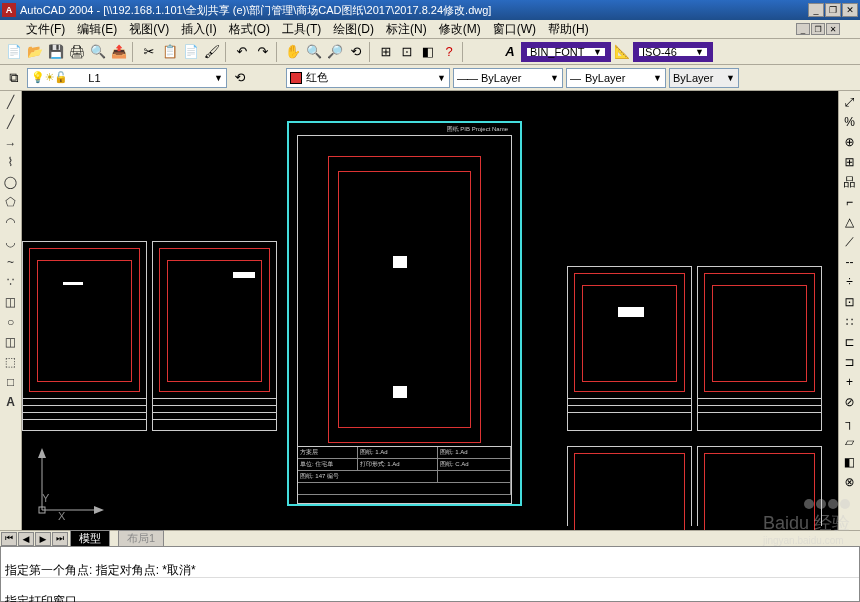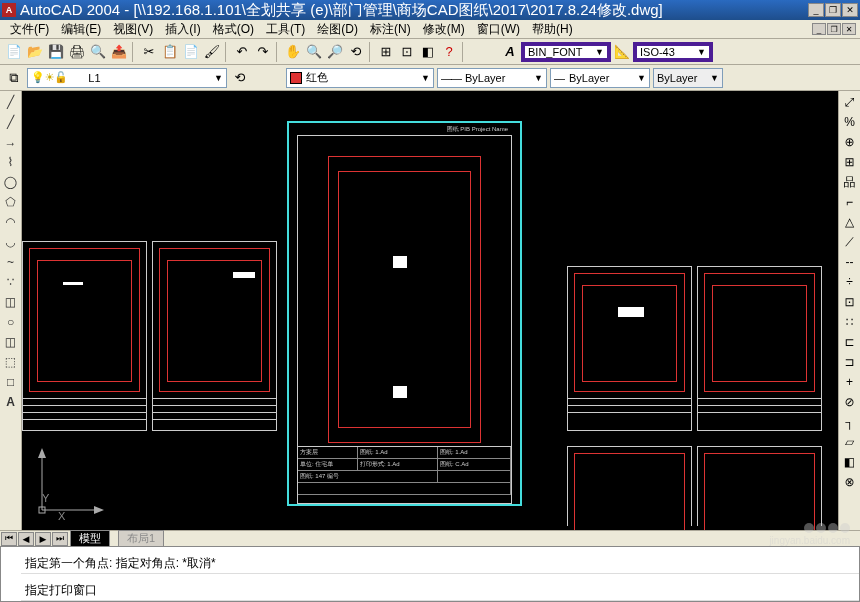--- a/index.html
+++ b/index.html
@@ -1,32 +1,32 @@
 <!DOCTYPE html>
 <html><head>
 <meta charset="utf-8">
 <style>
 * { margin: 0; padding: 0; box-sizing: border-box; font-family: "SimSun", "Microsoft YaHei", sans-serif; }
 body { width: 860px; height: 602px; background: #d4d0c8; overflow: hidden; position: relative; font-size: 11px; }
 
 .titlebar { height: 20px; background: linear-gradient(#2a6ac0, #1e4e8c); color: #fff; display: flex; align-items: center; padding: 0 2px; }
 .titlebar .icon { width: 14px; height: 14px; background: #b02424; margin-right: 4px; display: flex; align-items: center; justify-content: center; font-size: 9px; font-weight: bold; }
-.titlebar .title { flex: 1; font-size: 15px; }
+.titlebar .title { flex: 1; font-size: 11px; }
 .titlebar .winbtns { display: flex; gap: 1px; }
 .titlebar .winbtn { width: 16px; height: 14px; background: #d4d0c8; border: 1px solid #888; font-size: 9px; display: flex; align-items: center; justify-content: center; color: #000; }
 
-.menubar { height: 19px; background: #ece9d8; display: flex; align-items: center; padding: 0 4px; border-bottom: 1px solid #aca899; }
+.menubar { height: 19px; background: #ece9d8; display: flex; align-items: center; padding: 0 20px; border-bottom: 1px solid #aca899; }
 .menubar .menuitem { padding: 1px 6px; font-size: 12px; }
 .menubar .docbtns { margin-left: auto; display: flex; gap: 1px; }
 .menubar .docbtn { width: 14px; height: 12px; background: #d4d0c8; border: 1px solid #888; font-size: 8px; display: flex; align-items: center; justify-content: center; }
 
 .toolbar-row { height: 26px; background: #ece9d8; display: flex; align-items: center; padding: 2px 4px; border-bottom: 1px solid #aca899; gap: 1px; }
 .toolbtn { width: 20px; height: 20px; border: 1px solid transparent; display: flex; align-items: center; justify-content: center; font-size: 13px; }
 .sep { width: 4px; height: 20px; border-left: 1px solid #aca899; margin: 0 2px; }
-.dropdown { height: 20px; background: #fff; border: 4px solid #4c1d95; padding: 0 3px; font-size: 11px; display: flex; align-items: center; min-width: 80px; }
+.dropdown { height: 20px; background: #fff; border: 6px solid #4c1d95; padding: 0 3px; font-size: 11px; display: flex; align-items: center; min-width: 80px; }
 .dropdown .dd-arrow { margin-left: auto; font-size: 9px; }
 
 .layer-row { height: 26px; background: #ece9d8; display: flex; align-items: center; padding: 2px 4px; border-bottom: 1px solid #aca899; gap: 3px; }
 .layer-dd { height: 20px; background: #fff; border: 1px solid #7f9db9; padding: 0 3px; font-size: 11px; display: flex; align-items: center; }
 .layer-dd .dd-arrow { margin-left: auto; font-size: 9px; }
 .color-swatch { width: 12px; height: 12px; border: 1px solid #000; }
 
 .workspace { display: flex; height: calc(100% - 20px - 19px - 26px - 26px - 16px - 56px); }
 .left-palette { width: 22px; background: #ece9d8; border-right: 1px solid #aca899; display: flex; flex-direction: column; align-items: center; padding: 2px 0; gap: 2px; }
 .left-palette .pbtn { width: 18px; height: 18px; display: flex; align-items: center; justify-content: center; font-size: 12px; color: #333; }
@@ -55,21 +55,21 @@
 .ucs .y-axis { position: absolute; left: 12px; bottom: 18px; }
 .ucs .x-axis { position: absolute; left: 28px; bottom: 0; }
 .ucs svg { position: absolute; left: 0; bottom: 0; }
 
 .bottom-tabs { height: 16px; background: #ece9d8; display: flex; align-items: center; font-size: 11px; border-top: 1px solid #aca899; }
 .bottom-tabs .navbtn { width: 16px; height: 14px; border: 1px solid #888; background: #d4d0c8; display: flex; align-items: center; justify-content: center; font-size: 9px; margin-left: 1px; }
 .bottom-tabs .tab { padding: 0 8px; background: #000; color: #fff; margin-left: 2px; border: 1px solid #888; }
 .bottom-tabs .tab.inactive { background: #d4d0c8; color: #888; margin-left: 8px; }
 
 .cmdarea { background: #fff; border: 1px solid #888; font-size: 12px; height: 56px; font-family: "SimSun"; }
-.cmdarea .cmdline { border-bottom: 1px solid #ddd; padding: 8px 4px; height: 27px; overflow: hidden; margin-left: 20px; }
+.cmdarea .cmdline { border-bottom: 1px solid #ddd; padding: 15px 4px; height: 27px; overflow: hidden; }
 .cmdarea .prompt { padding: 1px 4px; }
 
 .watermark { position: absolute; right: 10px; bottom: 56px; opacity: 0.4; color: #ccc; font-size: 18px; pointer-events: none; }
 .watermark .logo { display: flex; gap: 2px; margin-bottom: 2px; justify-content: flex-end; }
 .watermark .dot { width: 10px; height: 10px; background: #ccc; border-radius: 50%; }
 .watermark .sub { font-size: 10px; }
 </style>
 </head>
 <body>
 
@@ -129,37 +129,37 @@
   <div class="toolbtn" style="color:#c00">?</div>
   <div class="sep"></div>
   <div style="width:30px"></div>
   <div class="toolbtn" style="font-style:italic;font-weight:bold">A</div>
   <div class="dropdown" style="min-width:90px">
     <span>BIN_FONT</span>
     <span class="dd-arrow">▼</span>
   </div>
   <div class="toolbtn">📐</div>
   <div class="dropdown" style="min-width:80px">
-    <span>ISO-43</span>
+    <span>ISO-46</span>
     <span class="dd-arrow">▼</span>
   </div>
 </div>
 
 <div class="layer-row">
   <div class="toolbtn">⧉</div>
   <div class="layer-dd" style="width:200px">
     <span style="color:#ca0">💡</span>
     <span style="color:#ca0">☀</span>
     <span>🔓</span>
     <span style="margin-left:20px">L1</span>
     <span class="dd-arrow">▼</span>
   </div>
   <div class="toolbtn">⟲</div>
   <div style="width:30px"></div>
-  <div class="layer-dd" style="width:148px">
+  <div class="layer-dd" style="width:164px">
     <span class="color-swatch" style="background:#d33"></span>
     <span style="margin-left:4px">红色</span>
     <span class="dd-arrow">▼</span>
   </div>
   <div class="layer-dd" style="width:110px">
     <span style="letter-spacing:-1px">——</span>
     <span style="margin-left:4px">ByLayer</span>
     <span class="dd-arrow">▼</span>
   </div>
   <div class="layer-dd" style="width:100px">
@@ -323,14 +323,15 @@
   <div class="cmdline">指定打印窗口</div>
 </div>
 
 <div class="watermark">
   <div class="logo">
       <div class="dot"></div>
       <div class="dot"></div>
       <div class="dot"></div>
       <div class="dot"></div>
     </div>
+  <div>Baidu 经验</div>
   <div class="sub">jingyan.baidu.com</div>
 </div>
 
 </body></html>

